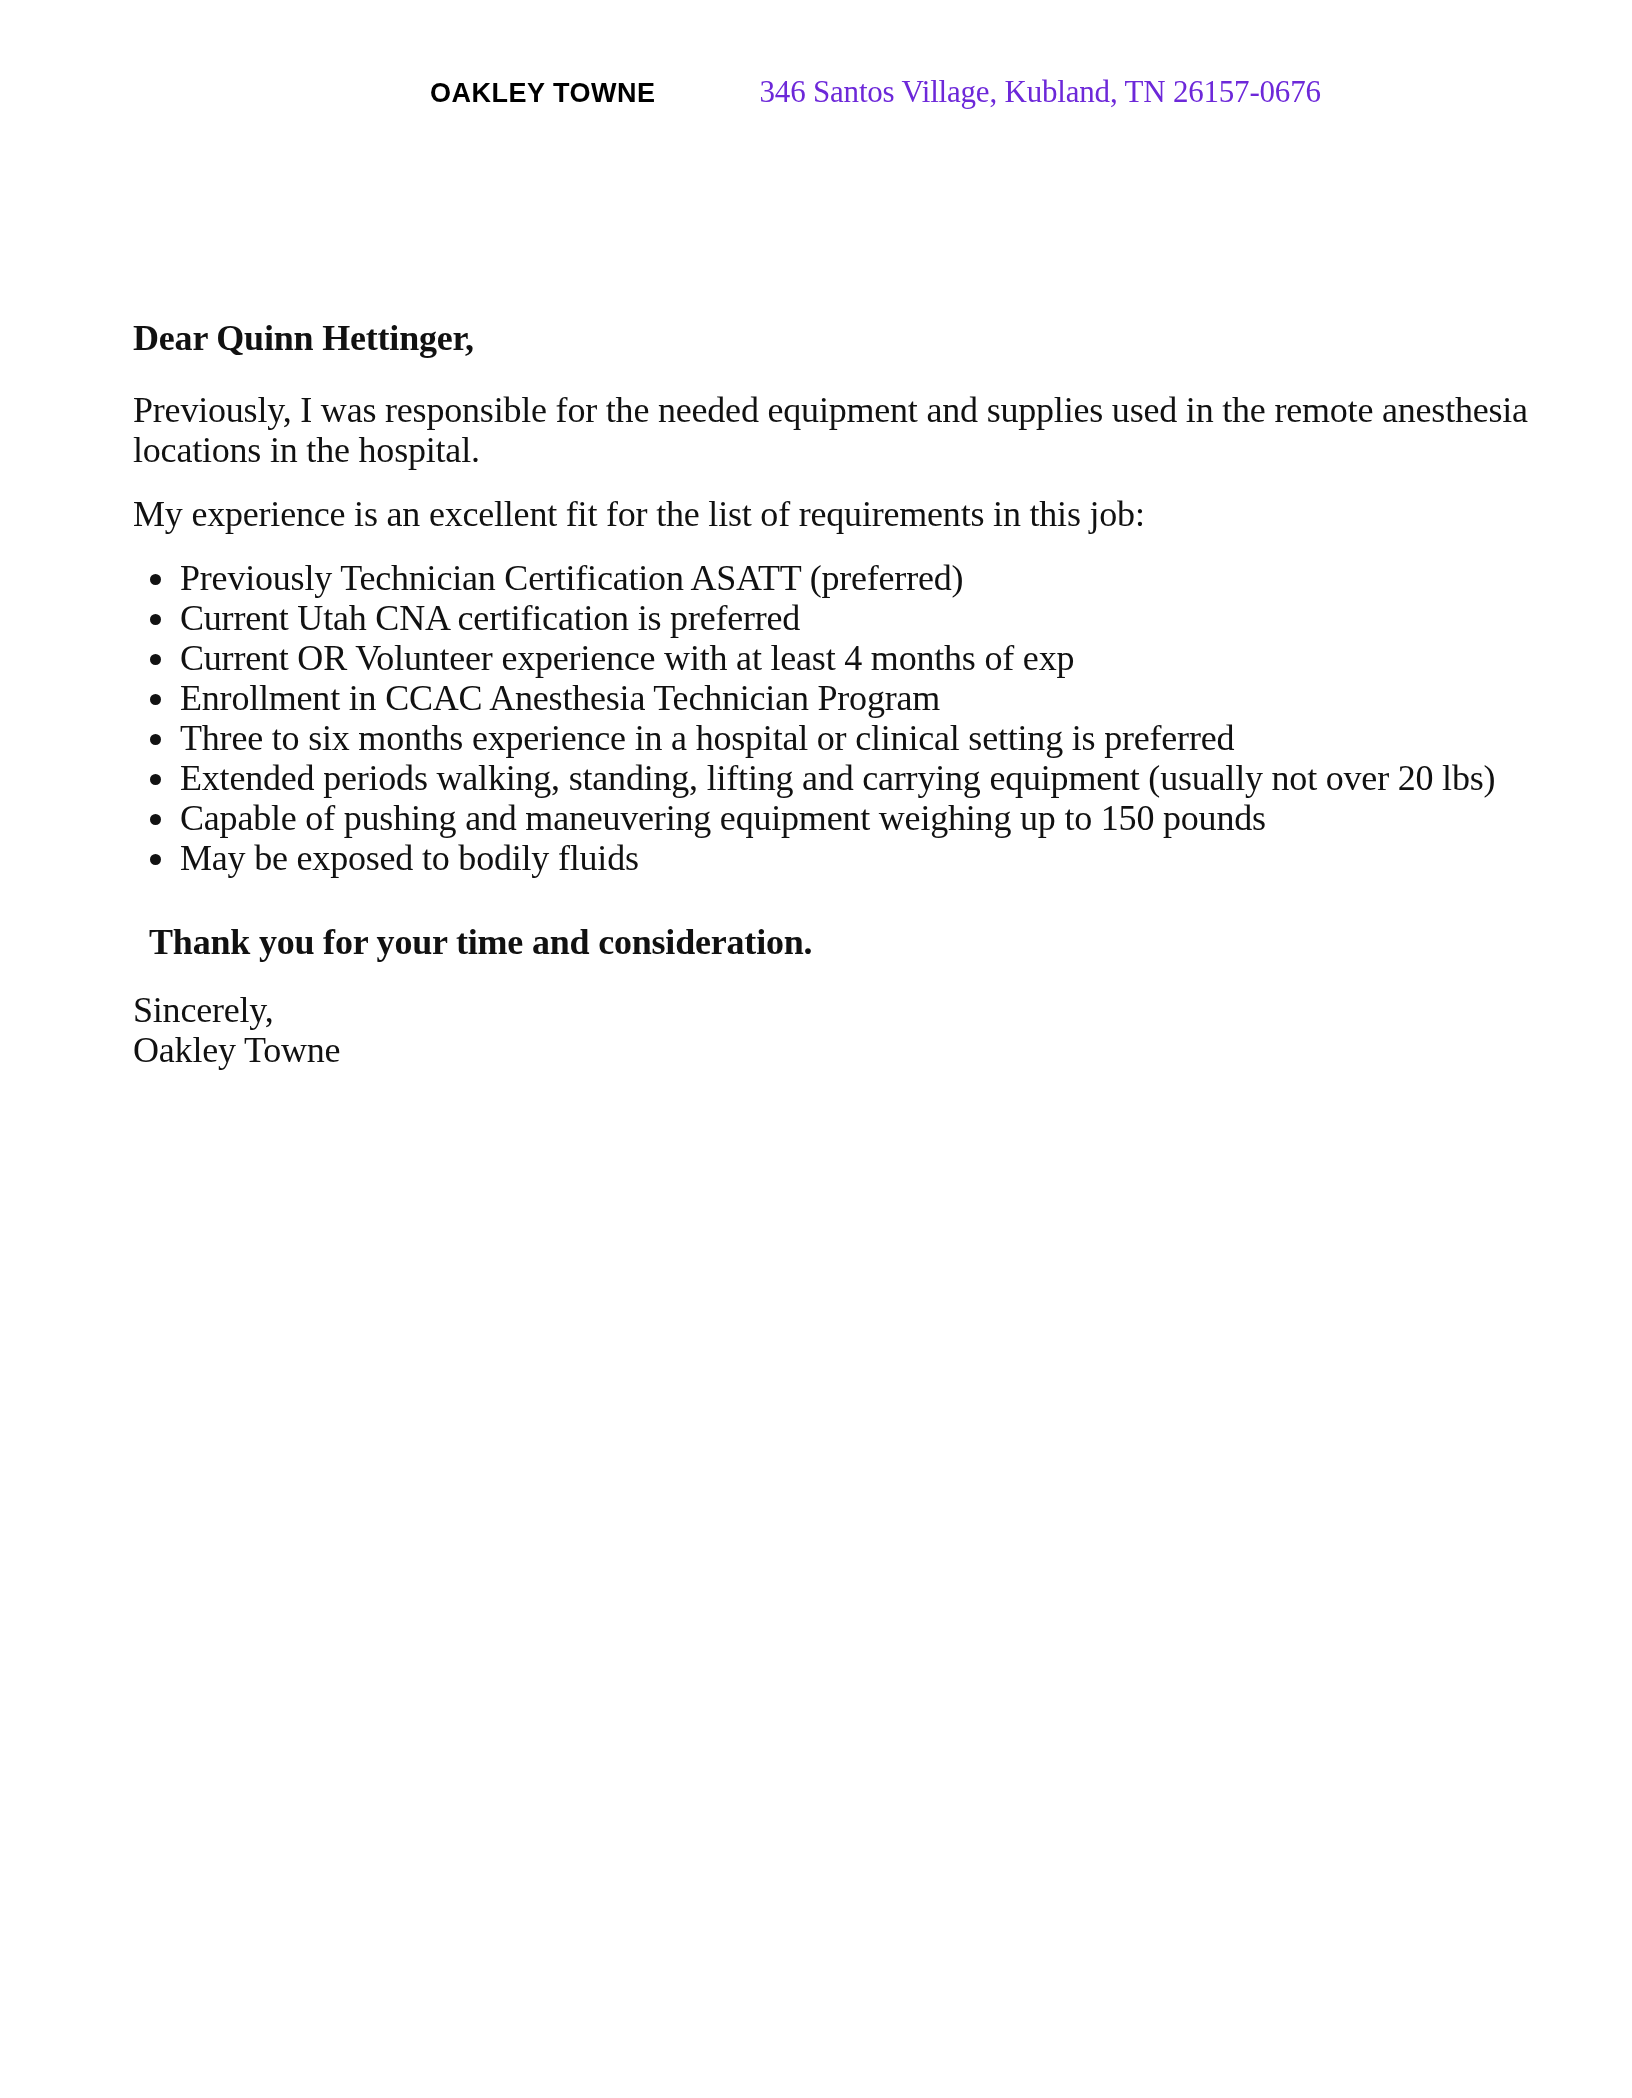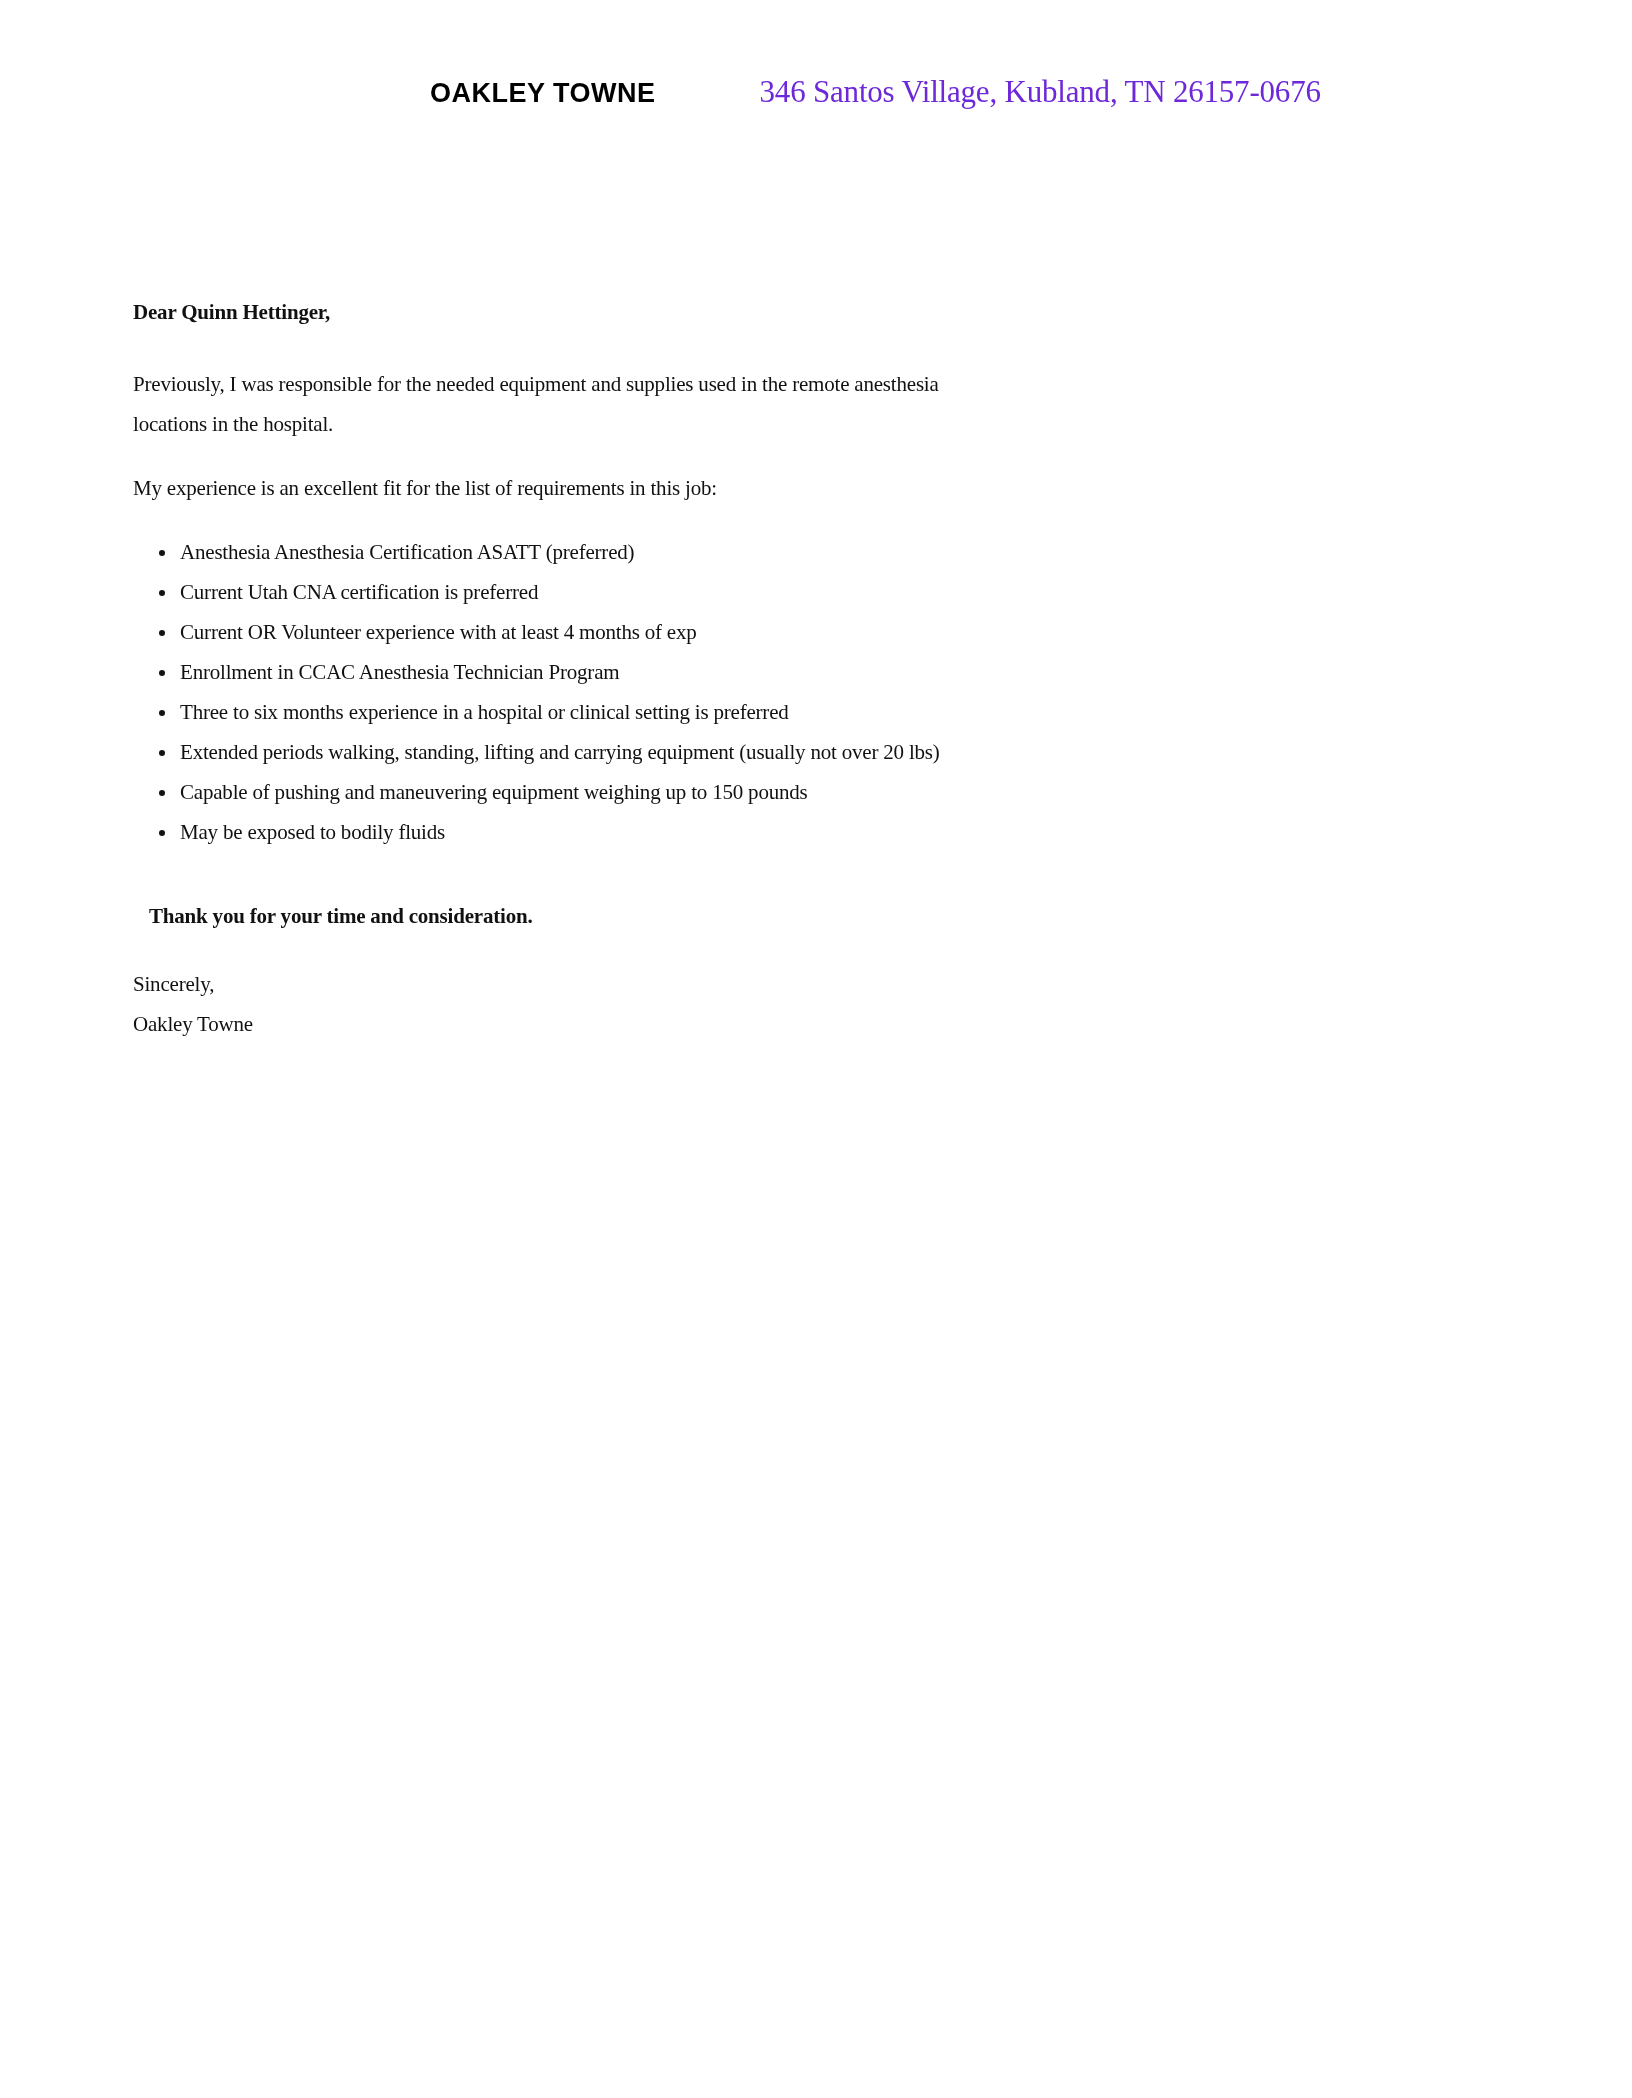--- a/index.html
+++ b/index.html
@@ -32,24 +32,24 @@
   }
   .letterhead-address {
     font-size: 31px;
     letter-spacing: -0.2px;
     color: #6d28d9;
     white-space: nowrap;
   }
 
   .letter-body {
     position: absolute;
-    top: 292px;
+    top: 318px;
     left: 133px;
     width: 1349px;
-    font-size: 21px;
+    font-size: 36px;
     line-height: 40px;
     letter-spacing: -0.2px;
   }
 
   .salutation {
     font-weight: 700;
     margin: 0 0 32px 0;
   }
 
   .para { margin: 0 0 24px 0; }
@@ -89,21 +89,21 @@
   <div class="para">
     <div class="para-line">Previously, I was responsible for the needed equipment and supplies used in the remote anesthesia</div>
     <div class="para-line">locations in the hospital.</div>
   </div>
 
   <div class="para">
     <div class="para-line">My experience is an excellent fit for the list of requirements in this job:</div>
   </div>
 
   <ul class="requirements">
-    <li>Anesthesia Anesthesia Certification ASATT (preferred)</li>
+    <li>Previously Technician Certification ASATT (preferred)</li>
     <li>Current Utah CNA certification is preferred</li>
     <li>Current OR Volunteer experience with at least 4 months of exp</li>
     <li>Enrollment in CCAC Anesthesia Technician Program</li>
     <li>Three to six months experience in a hospital or clinical setting is preferred</li>
     <li>Extended periods walking, standing, lifting and carrying equipment (usually not over 20 lbs)</li>
     <li>Capable of pushing and maneuvering equipment weighing up to 150 pounds</li>
     <li>May be exposed to bodily fluids</li>
   </ul>
 
   <p class="closing">Thank you for your time and consideration.</p>

